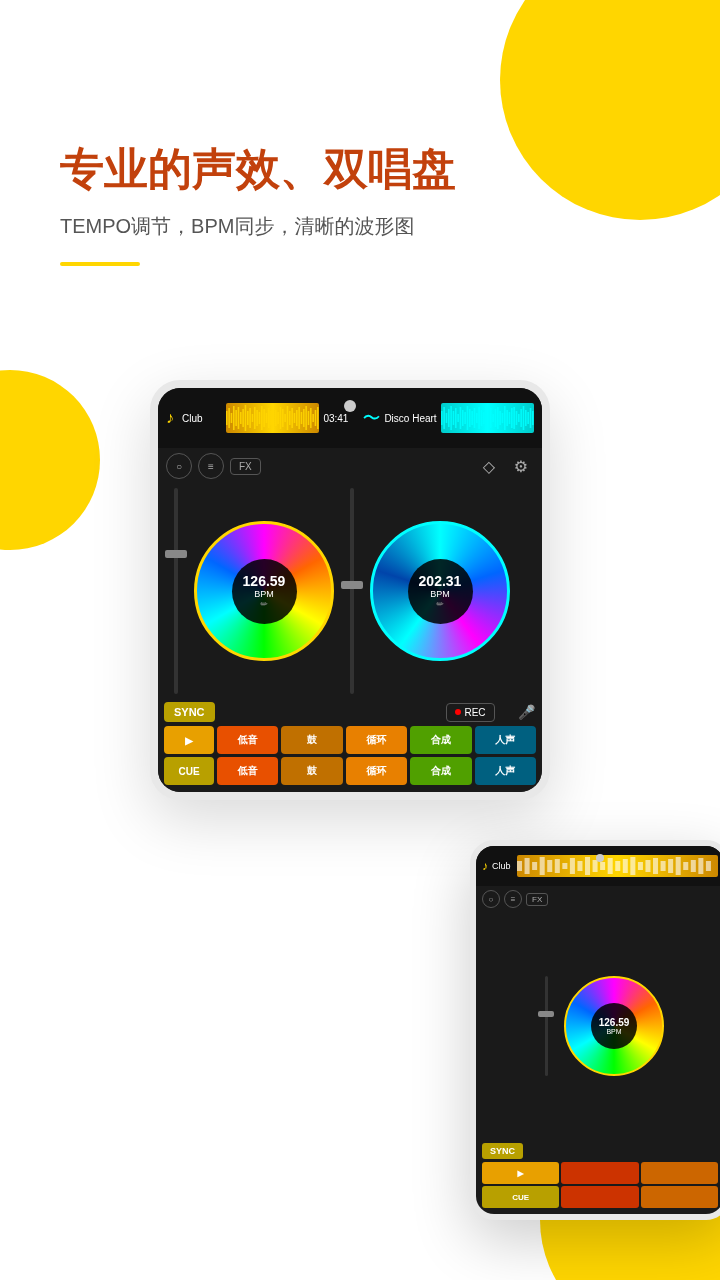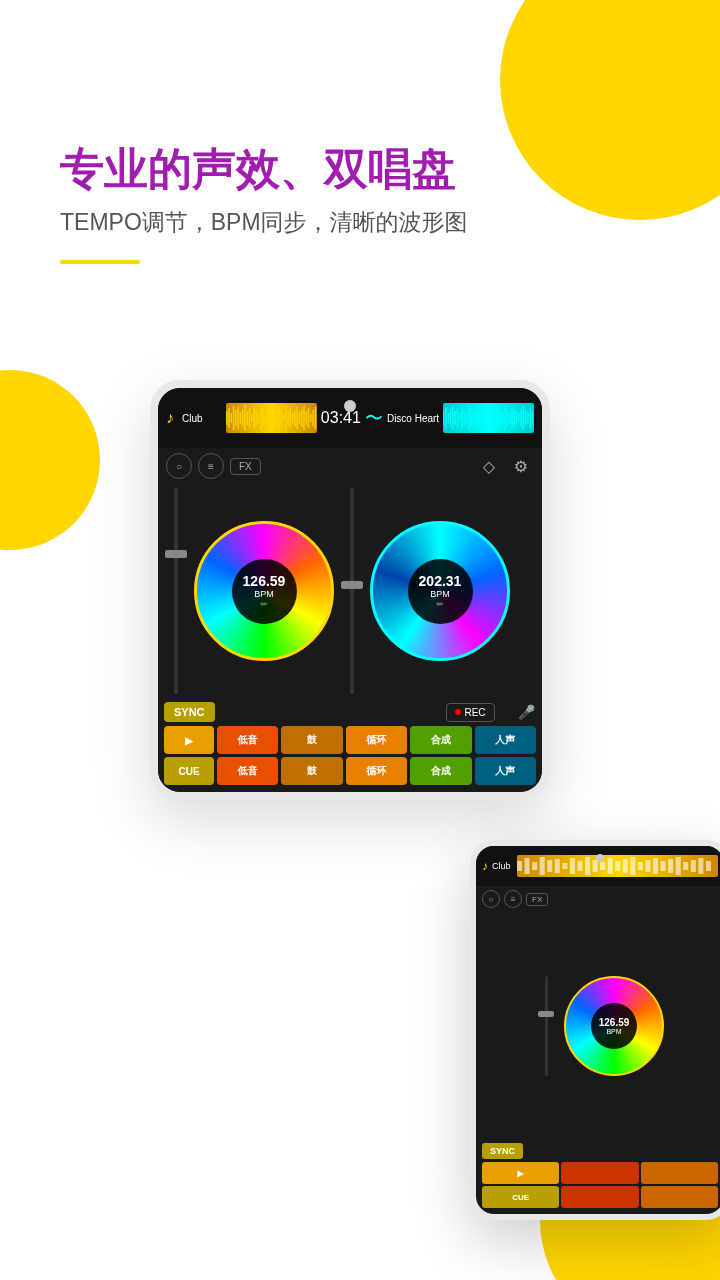--- a/index.html
+++ b/index.html
@@ -47,29 +47,28 @@
     
     .hero-text {
       position: absolute;
       top: 140px;
       left: 60px;
       z-index: 2;
     }
     .hero-title {
       font-size: 44px;
       font-weight: 700;
-      color: #a21caf;
+      color: #c2410c;
       line-height: 1.3;
-      margin-bottom: 10px;
+      margin-bottom: 16px;
     }
     .hero-subtitle {
-      font-size: 23px;
+      font-size: 20px;
       color: #555555;
       margin-bottom: 22px;
-      text-align: center;
     }
     .hero-divider {
       width: 80px;
       height: 4px;
       background: #FFD600;
       border-radius: 2px;
     }
 
     
     .phone-container-1 {
@@ -158,23 +157,23 @@
     }
     .waveform-right {
       flex: 1;
       height: 30px;
       background: linear-gradient(to right, #00cccc, #00ffff, #00cccc);
       border-radius: 2px;
       overflow: hidden;
     }
     .time-label {
       color: #ffffff;
-      font-size: 16px;
+      font-size: 10px;
       min-width: 35px;
-      text-align: right;
+      text-align: left;
     }
     .heartbeat-icon {
       color: #00ffff;
       font-size: 18px;
     }
 
     
     .dj-controls-row {
       display: flex;
       align-items: center;

